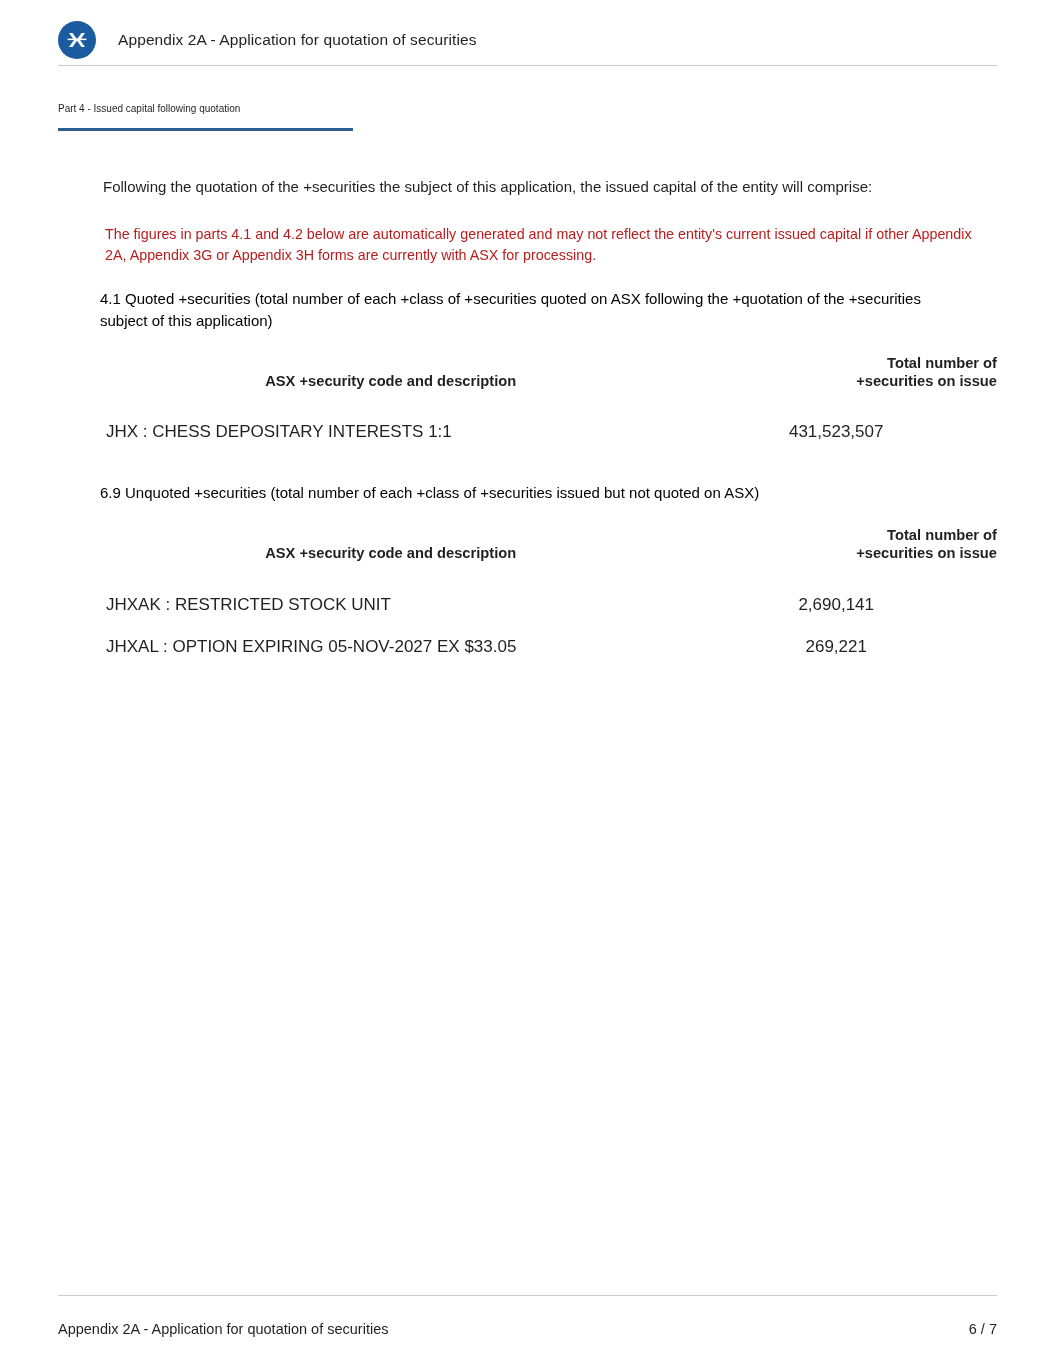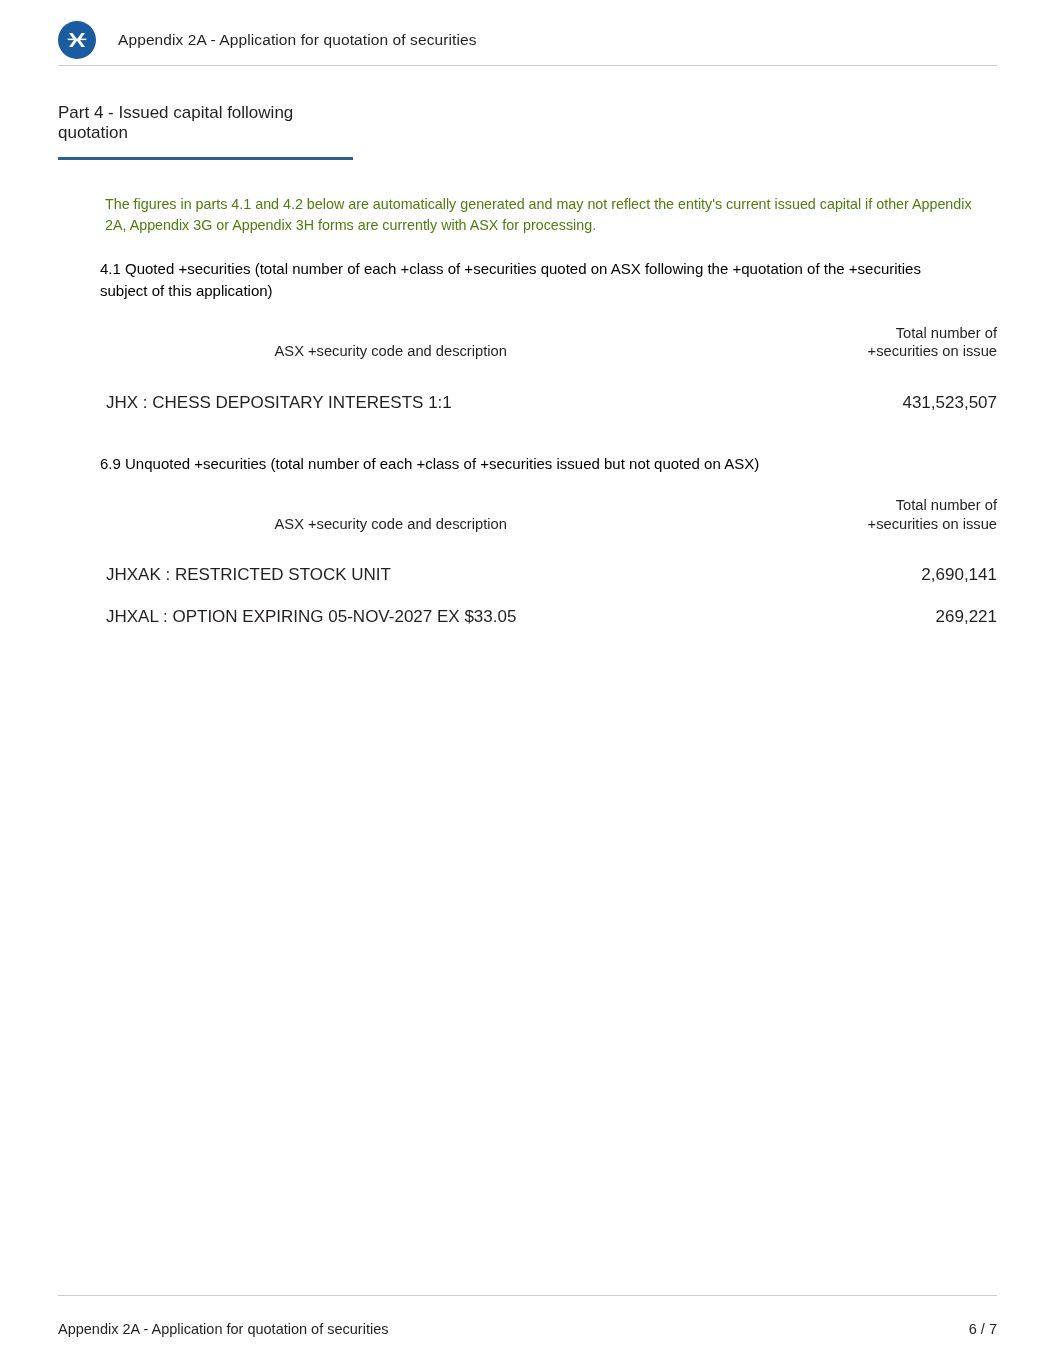--- a/index.html
+++ b/index.html
@@ -52,62 +52,62 @@
   }
 
   
   .part-heading {
     position: absolute;
     top: 103px;
     left: 58px;
     width: 295px;
     padding-bottom: 14px;
     border-bottom: 3px solid #2c5f8e;
-    font-size: 17px;
+    font-size: 10px;
     color: #231f20;
   }
 
   
   .content {
     position: absolute;
     top: 176px;
     left: 58px;
     right: 58px;
   }
   .intro {
     margin: 0 0 0 45px;
     font-size: 15px;
     line-height: 1.45;
     color: #231f20;
     max-width: 845px;
   }
   .note {
-    margin: 18px 0 0 47px;
+    margin: 26px 0 0 47px;
     font-size: 14.3px;
     line-height: 1.48;
-    color: #4d7c0f;
+    color: #b91c1c;
     max-width: 895px;
   }
   .section-label {
     margin: 22px 0 0 42px;
     font-size: 15px;
     line-height: 1.45;
     color: #000000;
     max-width: 855px;
   }
 
   
   .sec-table {
     width: 100%;
     border-collapse: collapse;
     margin-top: 22px;
     table-layout: fixed;
   }
   .sec-table th {
-    font-weight: normal;
+    font-weight: bold;
     font-size: 14.7px;
     color: #231f20;
     vertical-align: bottom;
     padding: 0 0 10px 0;
     line-height: 1.25;
   }
   .sec-table th.code-col {
     text-align: center;
     padding-left: 48px;
     width: 64%;
@@ -120,21 +120,21 @@
     font-size: 17px;
     color: #231f20;
     padding: 22px 0 0 0;
     vertical-align: top;
   }
   .sec-table td.code-col {
     text-align: left;
     padding-left: 48px;
   }
   .sec-table td.total-col {
-    text-align: right;
+    text-align: center;
   }
   .table-gap { height: 18px; }
 
   
   .page-footer {
     position: absolute;
     bottom: 26px;
     left: 58px;
     right: 58px;
     height: 44px;
@@ -160,20 +160,21 @@
         <rect x="2.6" y="10.6" width="18.8" height="1.5" fill="#ffffff"></rect>
       </svg>
     </div>
     <div class="header-title">Appendix 2A - Application for quotation of securities</div>
   </div>
 
   <div class="part-heading">Part 4 - Issued capital following quotation</div>
 
   <div class="content">
 
+    <p class="intro">Following the quotation of the +securities the subject of this application, the issued capital of the entity will comprise:</p>
 
     <p class="note">The figures in parts 4.1 and 4.2 below are automatically generated and may not reflect the entity's current issued capital if other Appendix 2A, Appendix 3G or Appendix 3H forms are currently with ASX for processing.</p>
 
     <p class="section-label">4.1 Quoted +securities (total number of each +class of +securities quoted on ASX following the +quotation of the +securities subject of this application)</p>
 
     <table class="sec-table">
       <thead>
         <tr>
           <th class="code-col">ASX +security code and description</th>
           <th class="total-col">

